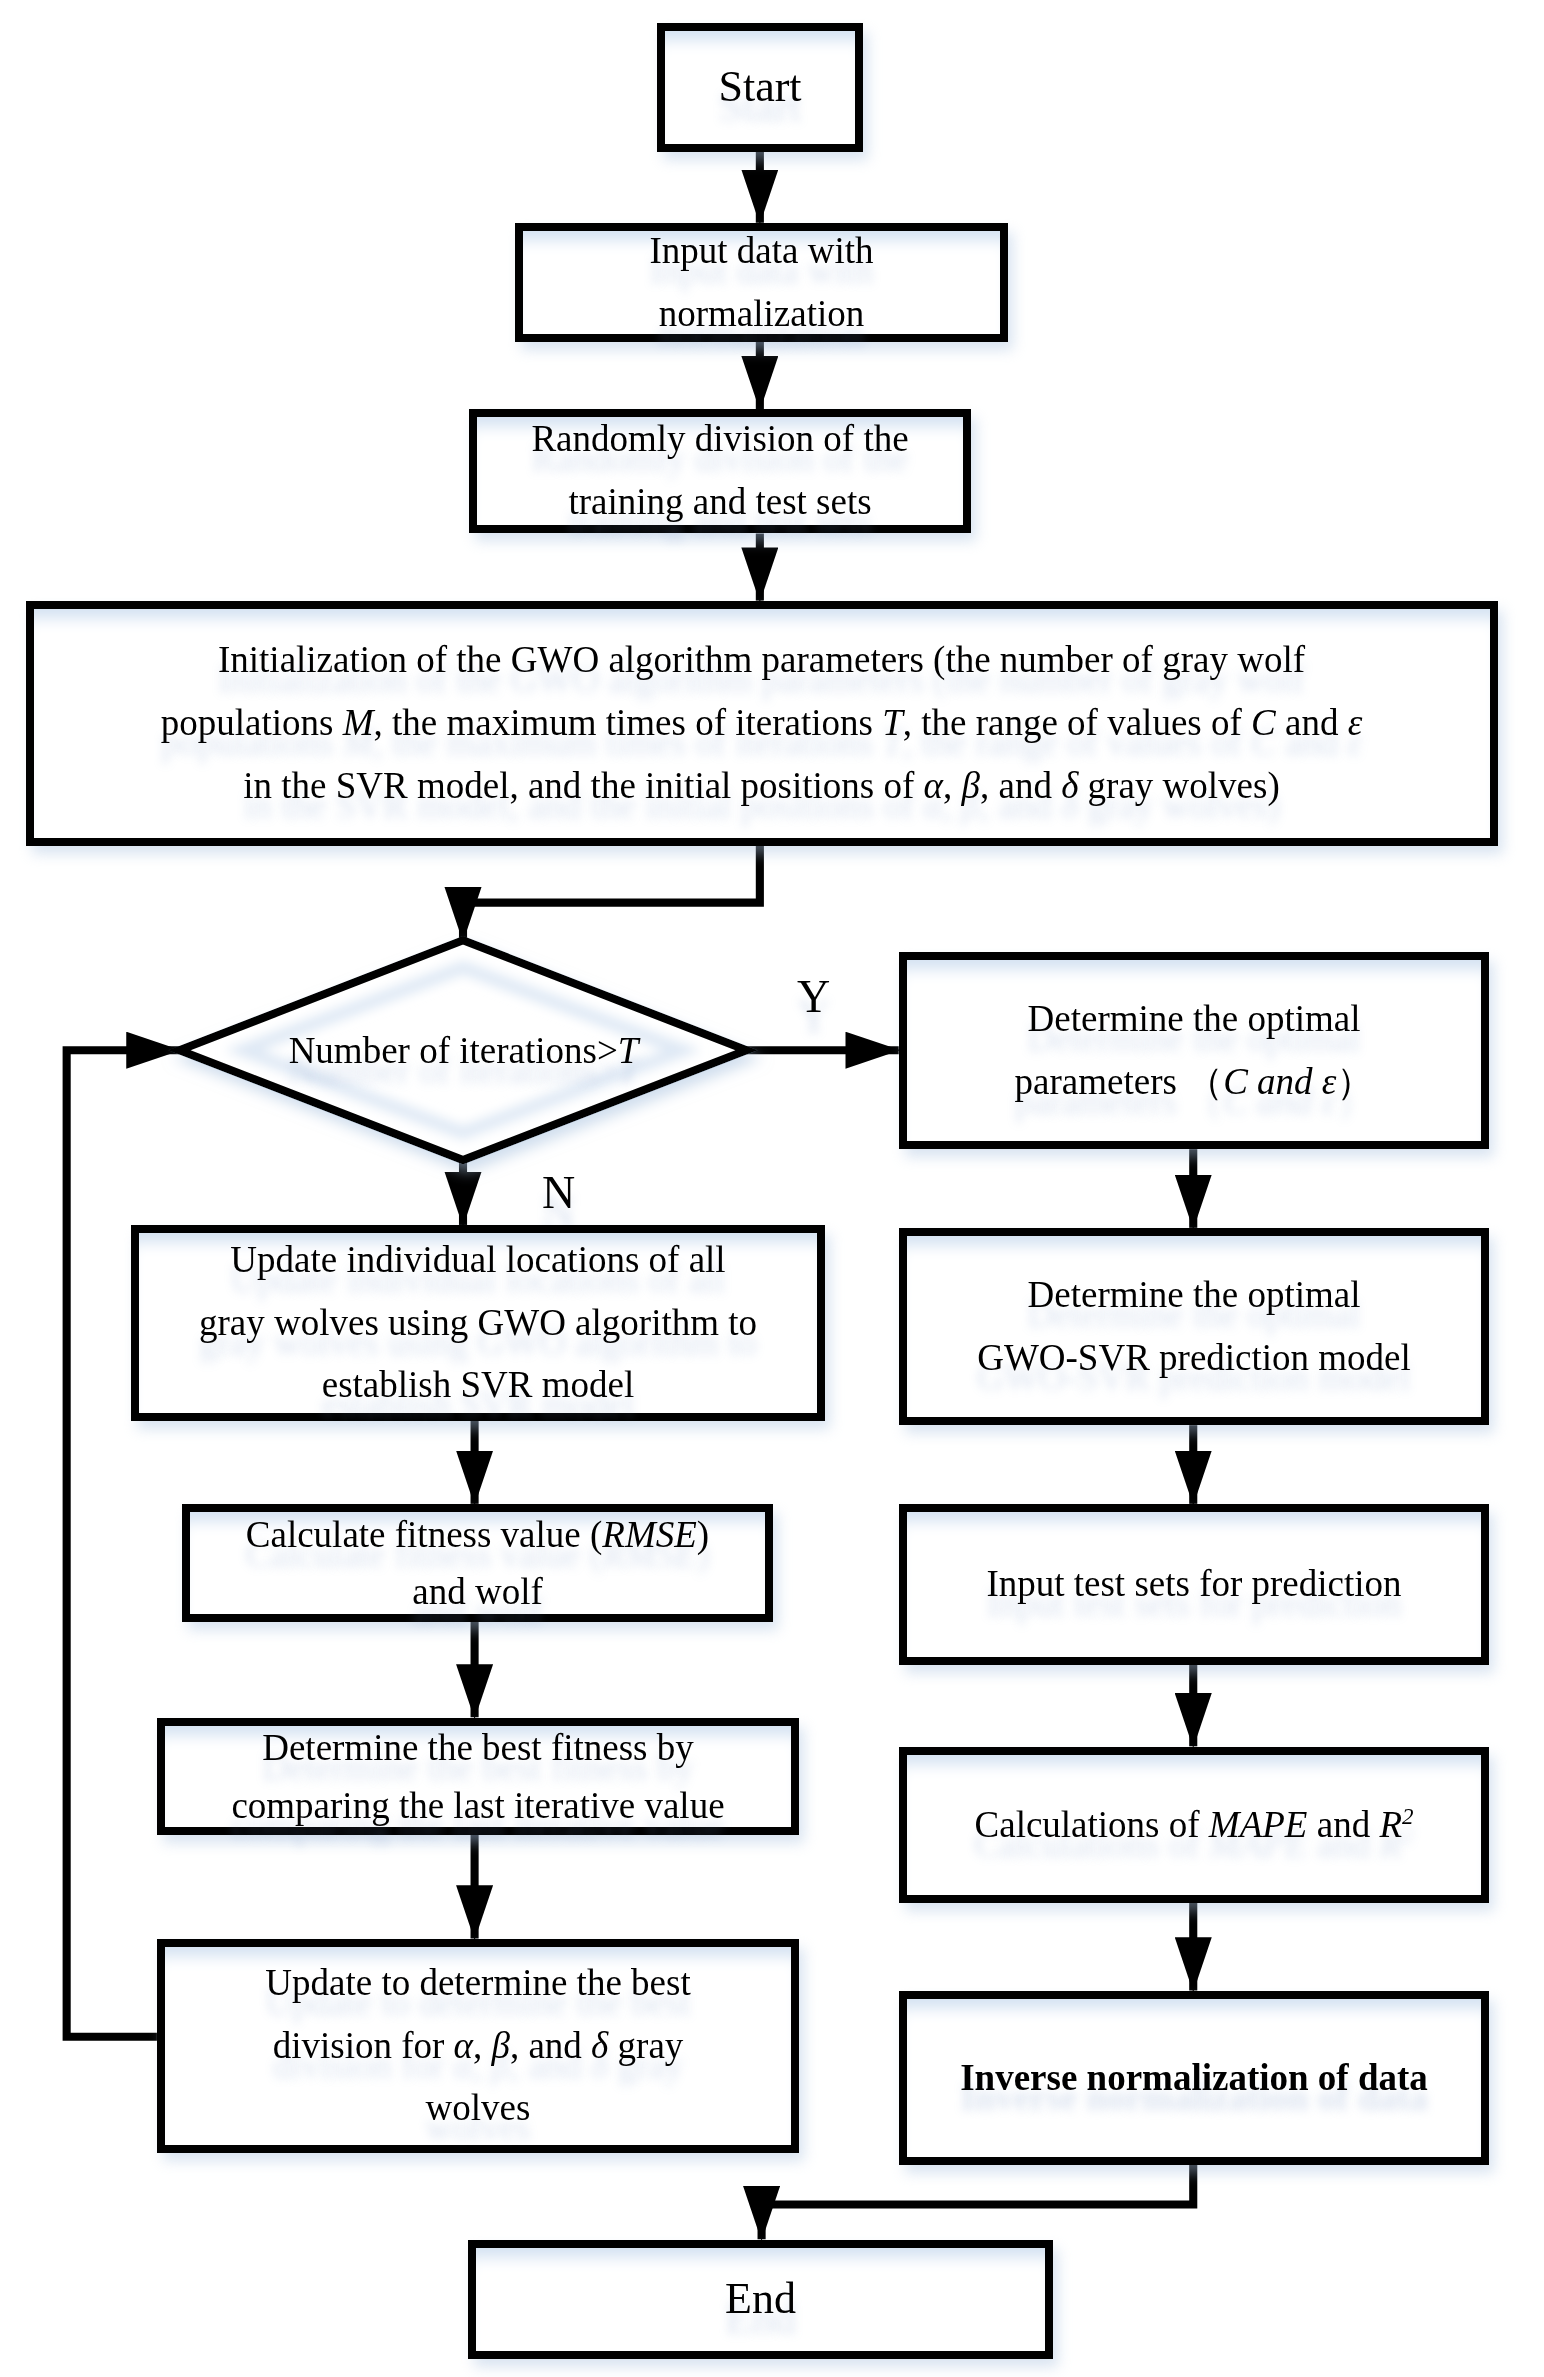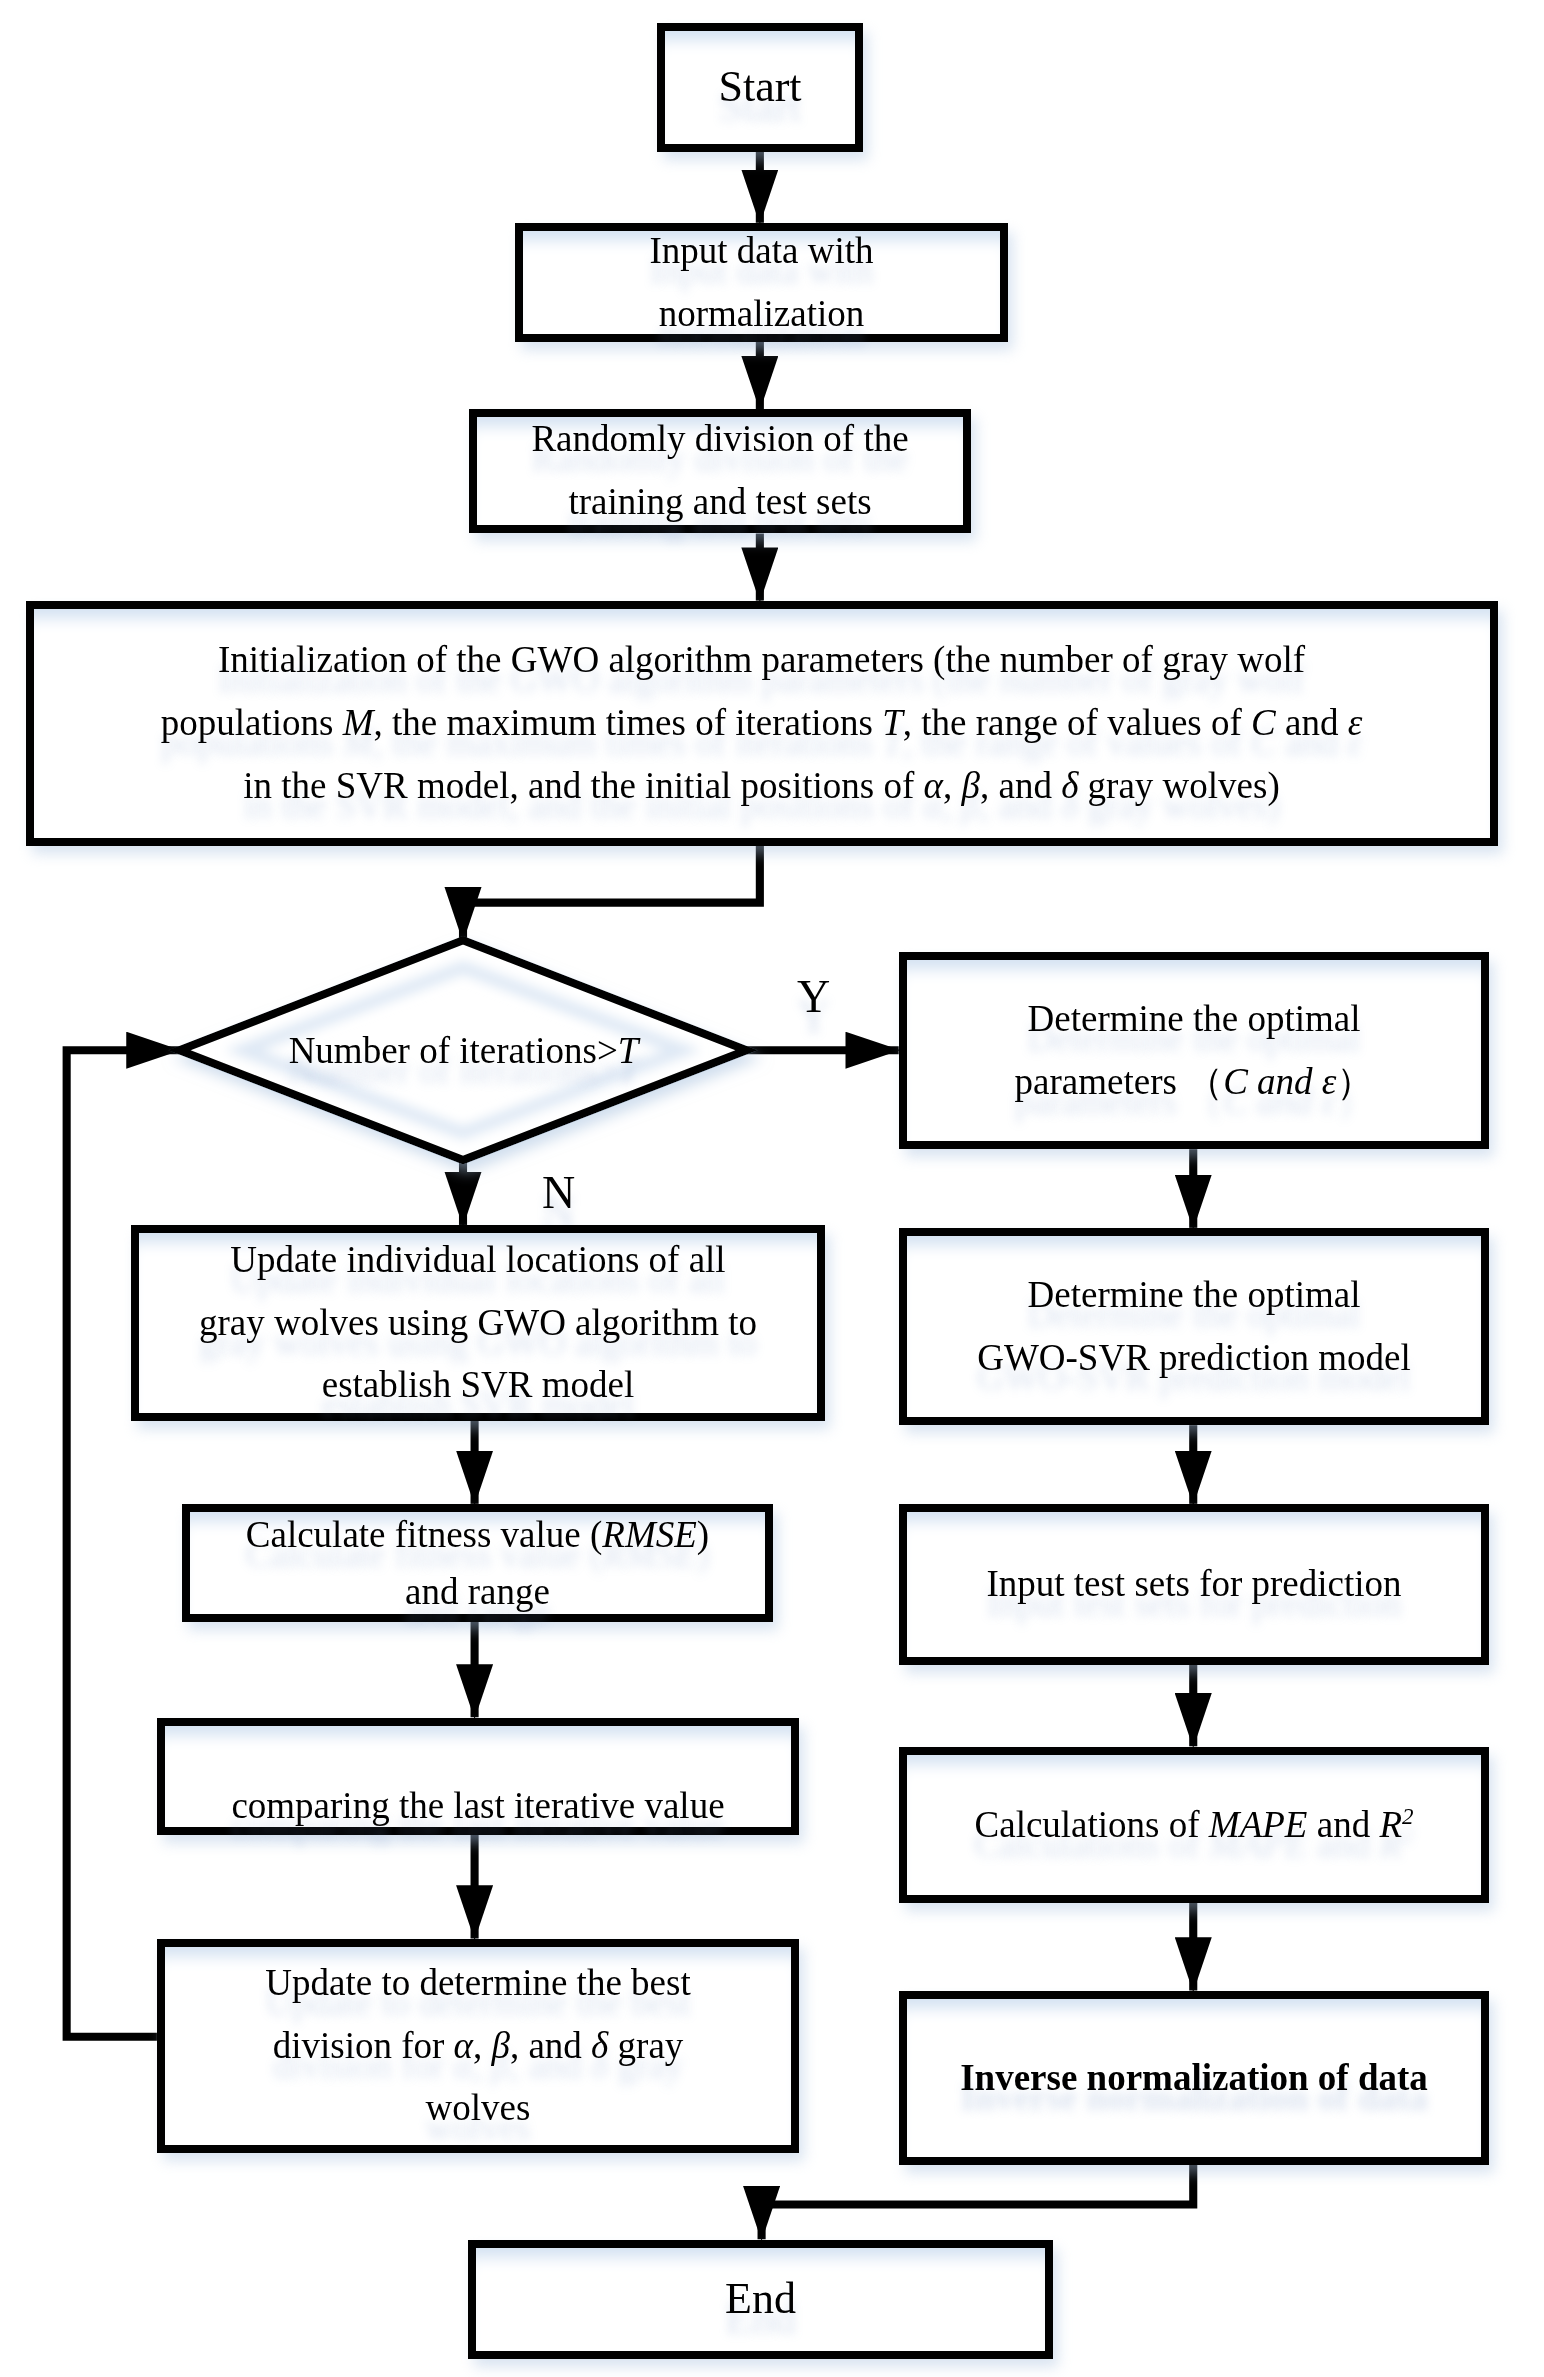--- a/index.html
+++ b/index.html
@@ -101,25 +101,25 @@
   </div>
   <div class="edge-label" id="lbl-n">
     <span class="txt">N</span>
   </div>
 
   <div class="node" id="n-l1">
     <span class="txt"><span>Update  individual locations of all</span><br><span>gray wolves using GWO algorithm to</span><br><span>establish SVR model</span></span>
   </div>
 
   <div class="node" id="n-l2">
-    <span class="txt"><span>Calculate fitness value (</span><span class="it">RMSE</span><span>)</span><br><span>and range</span></span>
+    <span class="txt"><span>Calculate fitness value (</span><span class="it">RMSE</span><span>)</span><br><span>and wolf</span></span>
   </div>
 
   <div class="node" id="n-l3">
-    <span class="txt"><br><span>comparing the last iterative value</span></span>
+    <span class="txt"><span>Determine the best fitness by</span><br><span>comparing the last iterative value</span></span>
   </div>
 
   <div class="node" id="n-l4">
     <span class="txt"><span>Update to determine the best</span><br><span>division for </span><span class="it">α</span><span>, </span><span class="it">β</span><span>, and </span><span class="it">δ</span><span> gray</span><br><span>wolves</span></span>
   </div>
 
   <div class="node" id="n-r1">
     <span class="txt"><span>Determine the optimal</span><br><span>parameters （</span><span class="it">C and ε</span><span>）</span></span>
   </div>
 

